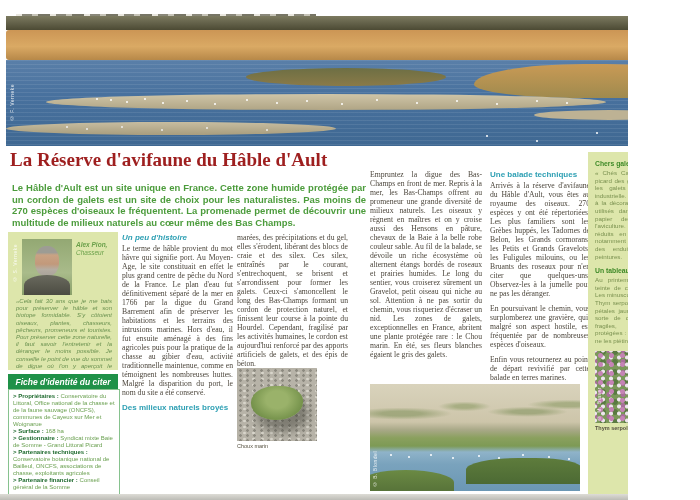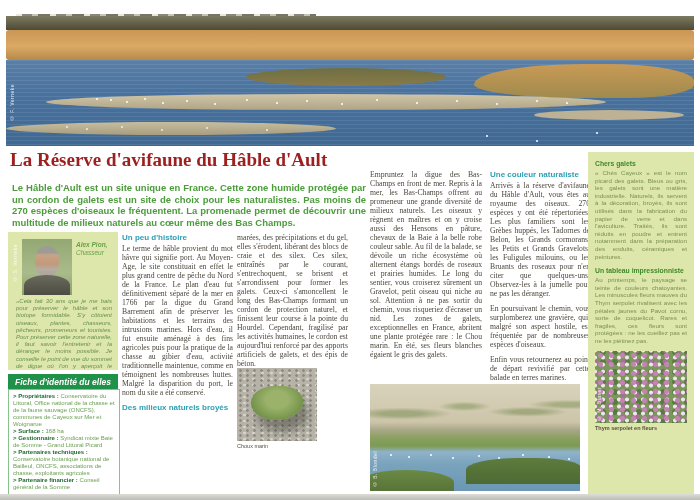--- a/index.html
+++ b/index.html
@@ -1,16 +1,16 @@
 <!DOCTYPE html>
 <html><head>
 <meta charset="utf-8">
 <style>
   html,body{margin:0;padding:0;background:#ffffff;}
-  .page{position:relative;width:700px;height:500px;background:#fff;overflow:hidden;
+  .page{position:relative;width:628px;height:500px;background:#fff;overflow:hidden;
         font-family:"Liberation Serif",serif;}
   .abs{position:absolute;}
 
   
   .photo-top{left:6px;top:6px;width:688px;height:140px;overflow:hidden;
     background:linear-gradient(180deg,#b8b49e 0,#8a8468 8px,#5d5a40 14px,#6b6243 20px,
       #c08b4a 26px,#d29a55 40px,#c08а4e 48px,#a97f42 52px,#5f6a46 58px,
       #4d74a0 66px,#47709e 100%,#3f6692 140px);}
   .reed-band{left:0;top:24px;width:688px;height:30px;
     background:linear-gradient(180deg,#c9904c,#d8a55c 55%,#b3823f);opacity:.95;border-radius:3px;}
@@ -160,55 +160,55 @@
     </div>
     <span class="credit portrait-credit">© S. Verneke</span>
     <div class="author-name" style="color:#6aa04a;">
       <span>Alex Pion,</span><br>
       <span style="font-weight:normal;">Chasseur</span>
     </div>
     <div class="author-quote" style="color:#6a9150;">«Cela fait 30 ans que je me bats pour préserver le hâble et son biotope formidable. S'y côtoient oiseaux, plantes, chasseurs, pêcheurs, promeneurs et touristes. Pour préserver cette zone naturelle, il faut savoir l'entretenir et la déranger le moins possible. Je conseille le point de vue du sommet de digue où l'on y aperçoit le marais, les falaises et la mer. Je recommande les visites en groupe avec un guide du cru pour mieux apprécier et respecter ses réalités.»</div>
   </div>
 
   <div class="abs fiche-header">
-    <span>Fiche d'identité du elles</span>
+    <span>Fiche d'identité du citer</span>
   </div>
   <div class="abs fiche-box">
     <span class="fiche-label">&gt; Propriétaires :</span>
     <span class="fiche-value">Conservatoire du Littoral, Office national de la chasse et de la faune sauvage (ONCFS), communes de Cayeux sur Mer et Woignarue</span><br>
     <span class="fiche-label">&gt; Surface :</span>
     <span class="fiche-value">168 ha</span><br>
     <span class="fiche-label">&gt; Gestionnaire :</span>
     <span class="fiche-value">Syndicat mixte Baie de Somme - Grand Littoral Picard</span><br>
     <span class="fiche-label">&gt; Partenaires techniques :</span>
     <span class="fiche-value">Conservatoire botanique national de Bailleul, ONCFS, associations de chasse, exploitants agricoles</span><br>
     <span class="fiche-label">&gt; Partenaire financier :</span>
     <span class="fiche-value">Conseil général de la Somme</span>
   </div>
 
   <div class="abs col col1">
-    <h3 class="col-h" style="color:#2fa0b4;">Un  peu d'histoire</h3>
+    <h3 class="col-h" style="color:#2fa0b4;font-style:italic;">Un  peu d'histoire</h3>
     <p>Le terme de hâble provient du mot hâvre qui signifie port. Au Moyen-Age, le site constituait en effet le plus grand centre de pêche du Nord de la France. Le plan d'eau fut définitivement séparé de la mer en 1766 par la digue du Grand Barrement afin de préserver les habitations et les terrains des intrusions marines. Hors d'eau, il fut ensuite aménagé à des fins agricoles puis pour la pratique de la chasse au gibier d'eau, activité traditionnelle maintenue, comme en témoignent les nombreuses huttes. Malgré la disparition du port, le nom du site a été conservé.</p>
     <h3 class="col-h" style="color:#2fa0b4;">Des milieux naturels broyés</h3>
   </div>
 
   <div class="abs col col2">
     <p>marées, des précipitations et du gel, elles s'érodent, libérant des blocs de craie et des silex. Ces silex, entraînés par le courant, s'entrechoquent, se brisent et s'arrondissent pour former les galets. Ceux-ci s'amoncellent le long des Bas-Champs formant un cordon de protection naturel, et finissent leur course à la pointe du Hourdel. Cependant, fragilisé par les activités humaines, le cordon est aujourd'hui renforcé par des apports artificiels de galets, et des épis de béton.</p>
   </div>
   <div class="photo-choux">
     <div class="choux-plant"></div>
   </div>
   <div class="abs choux-caption">Choux marin</div>
 
   <div class="abs col col3">
     <p>Empruntez la digue des Bas-Champs en front de mer. Repris à la mer, les Bas-Champs offrent au promeneur une grande diversité de milieux naturels. Les oiseaux y règnent en maîtres et on y croise aussi des Hensons en pâture, chevaux de la Baie à la belle robe couleur sable. Au fil de la balade, se dévoile un riche écosystème où alternent étangs bordés de roseaux et prairies humides. Le long du sentier, vous croiserez sûrement un Gravelot, petit oiseau qui niche au sol. Attention à ne pas sortir du chemin, vous risqueriez d'écraser un nid. Les zones de galets, exceptionnelles en France, abritent une plante protégée rare : le Chou marin. En été, ses fleurs blanches égaient le gris des galets.</p>
   </div>
 
   <div class="abs col col4">
-    <h3 class="col-h" style="color:#2fa0b4;">Une couleur naturaliste</h3>
+    <h3 class="col-h" style="color:#2fa0b4;">Une balade techniques</h3>
     <p>Arrivés à la réserve d'avifaune du Hâble d'Ault, vous êtes au royaume des oiseaux. 270 espèces y ont été répertoriées. Les plus familiers sont les Grèbes huppés, les Tadornes de Belon, les Grands cormorans, les Petits et Grands Gravelots, les Fuligules milouins, ou les Bruants des roseaux pour n'en citer que quelques-uns. Observez-les à la jumelle pour ne pas les déranger.</p>
     <p>En poursuivant le chemin, vous surplomberez une gravière, qui, malgré son aspect hostile, est fréquentée par de nombreuses espèces d'oiseaux.</p>
     <p>Enfin vous retournerez au point de départ revivifié par cette balade en terres marines.</p>
   </div>
 
   <div class="photo-bottom">
     <div class="dune-scrub"></div>
     <div class="islet-a"></div>
     <div class="islet-b"></div>
     <div class="pond-birds"></div>

